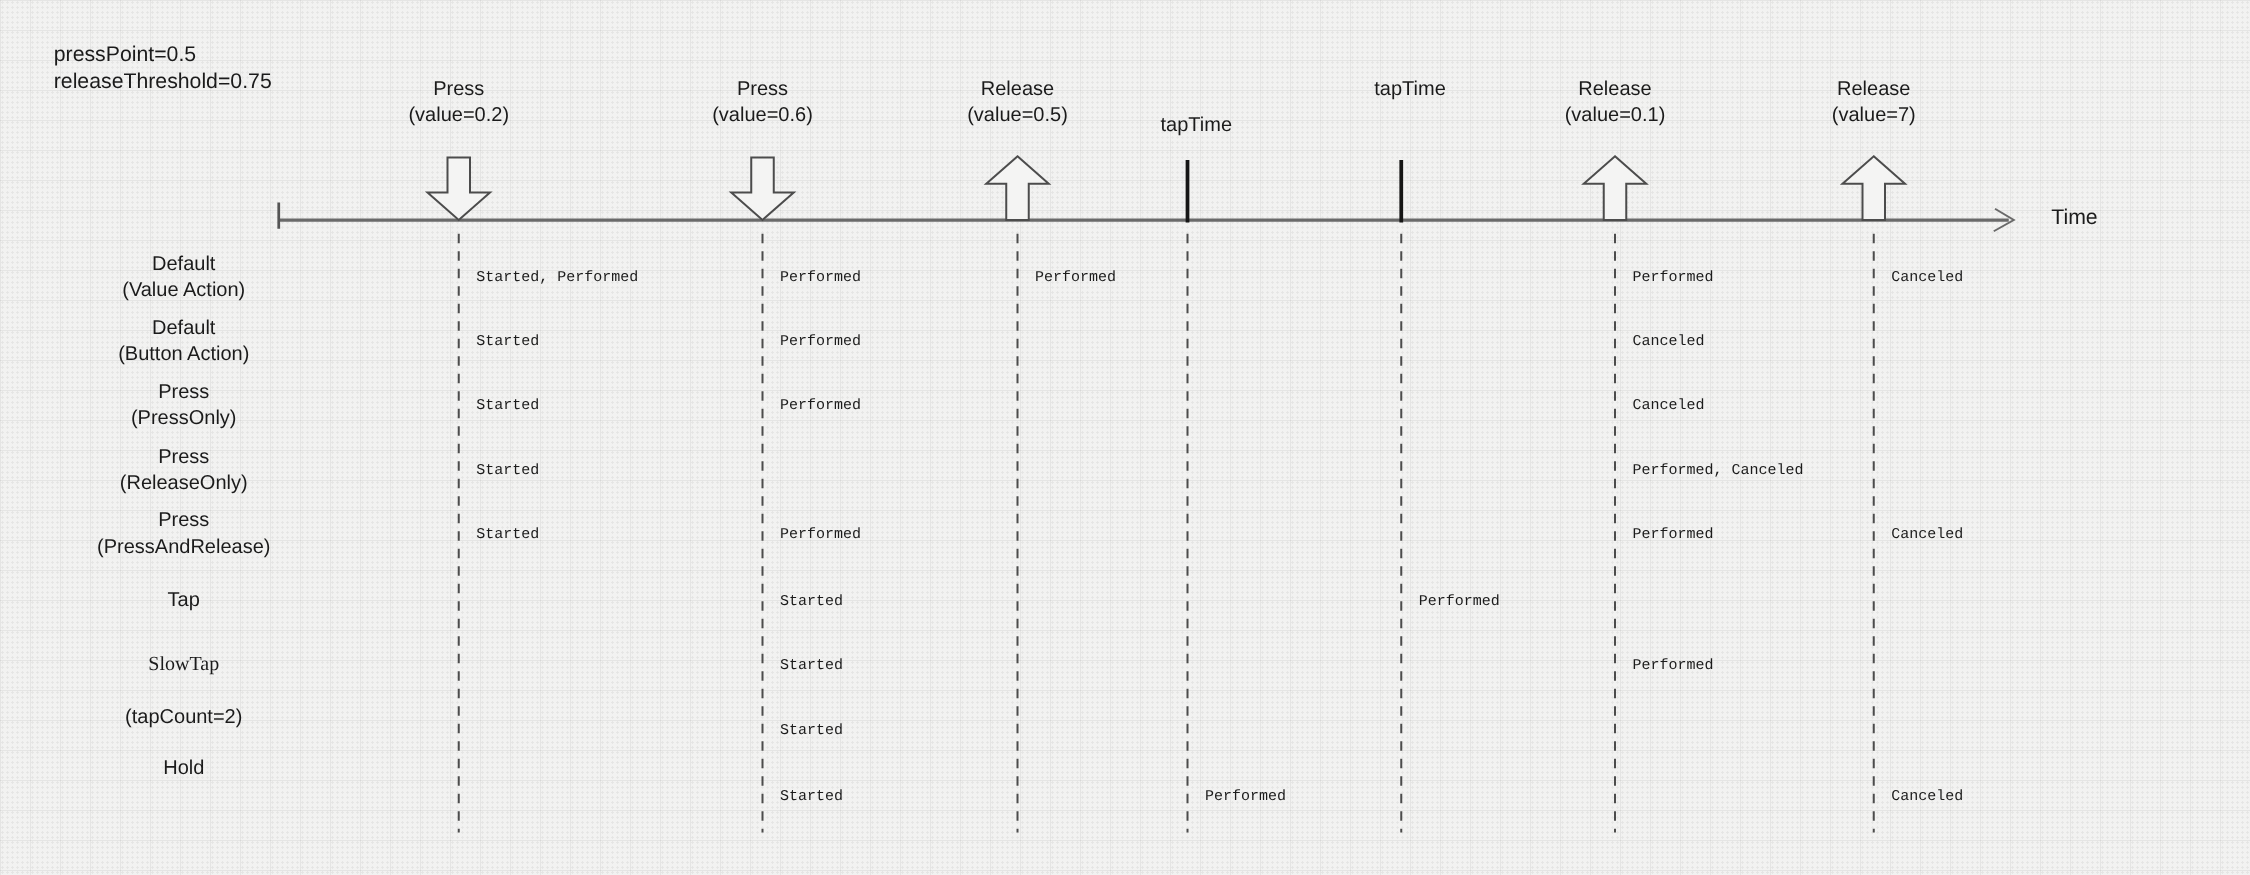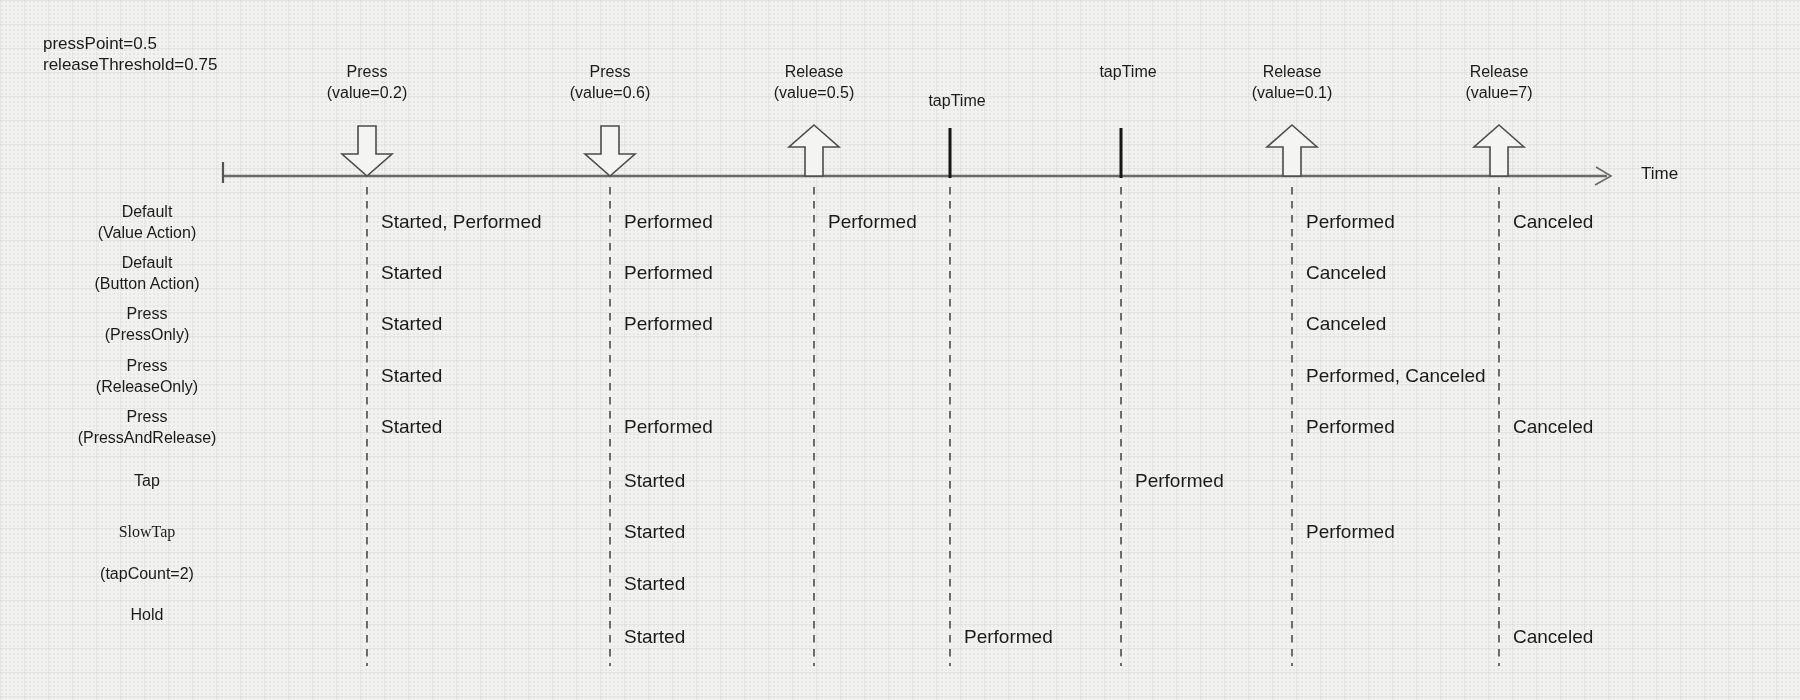--- a/index.html
+++ b/index.html
@@ -48,23 +48,24 @@
   .rowlbl {
     position: absolute;
     left: 22px;
     width: 250px;
     text-align: center;
     font-size: 16px;
     line-height: 21px;
   }
   .cell {
     position: absolute;
-    font-size: 19px;
+    font-size: 12px;
     line-height: 20px;
     white-space: nowrap;
+    font-family: Liberation Mono, monospace;
   }
   .timelbl {
     position: absolute;
     left: 1628px;
     top: 164px;
     font-size: 17px;
     line-height: 20px;
     margin-left: 13px;
   }
 </style>

